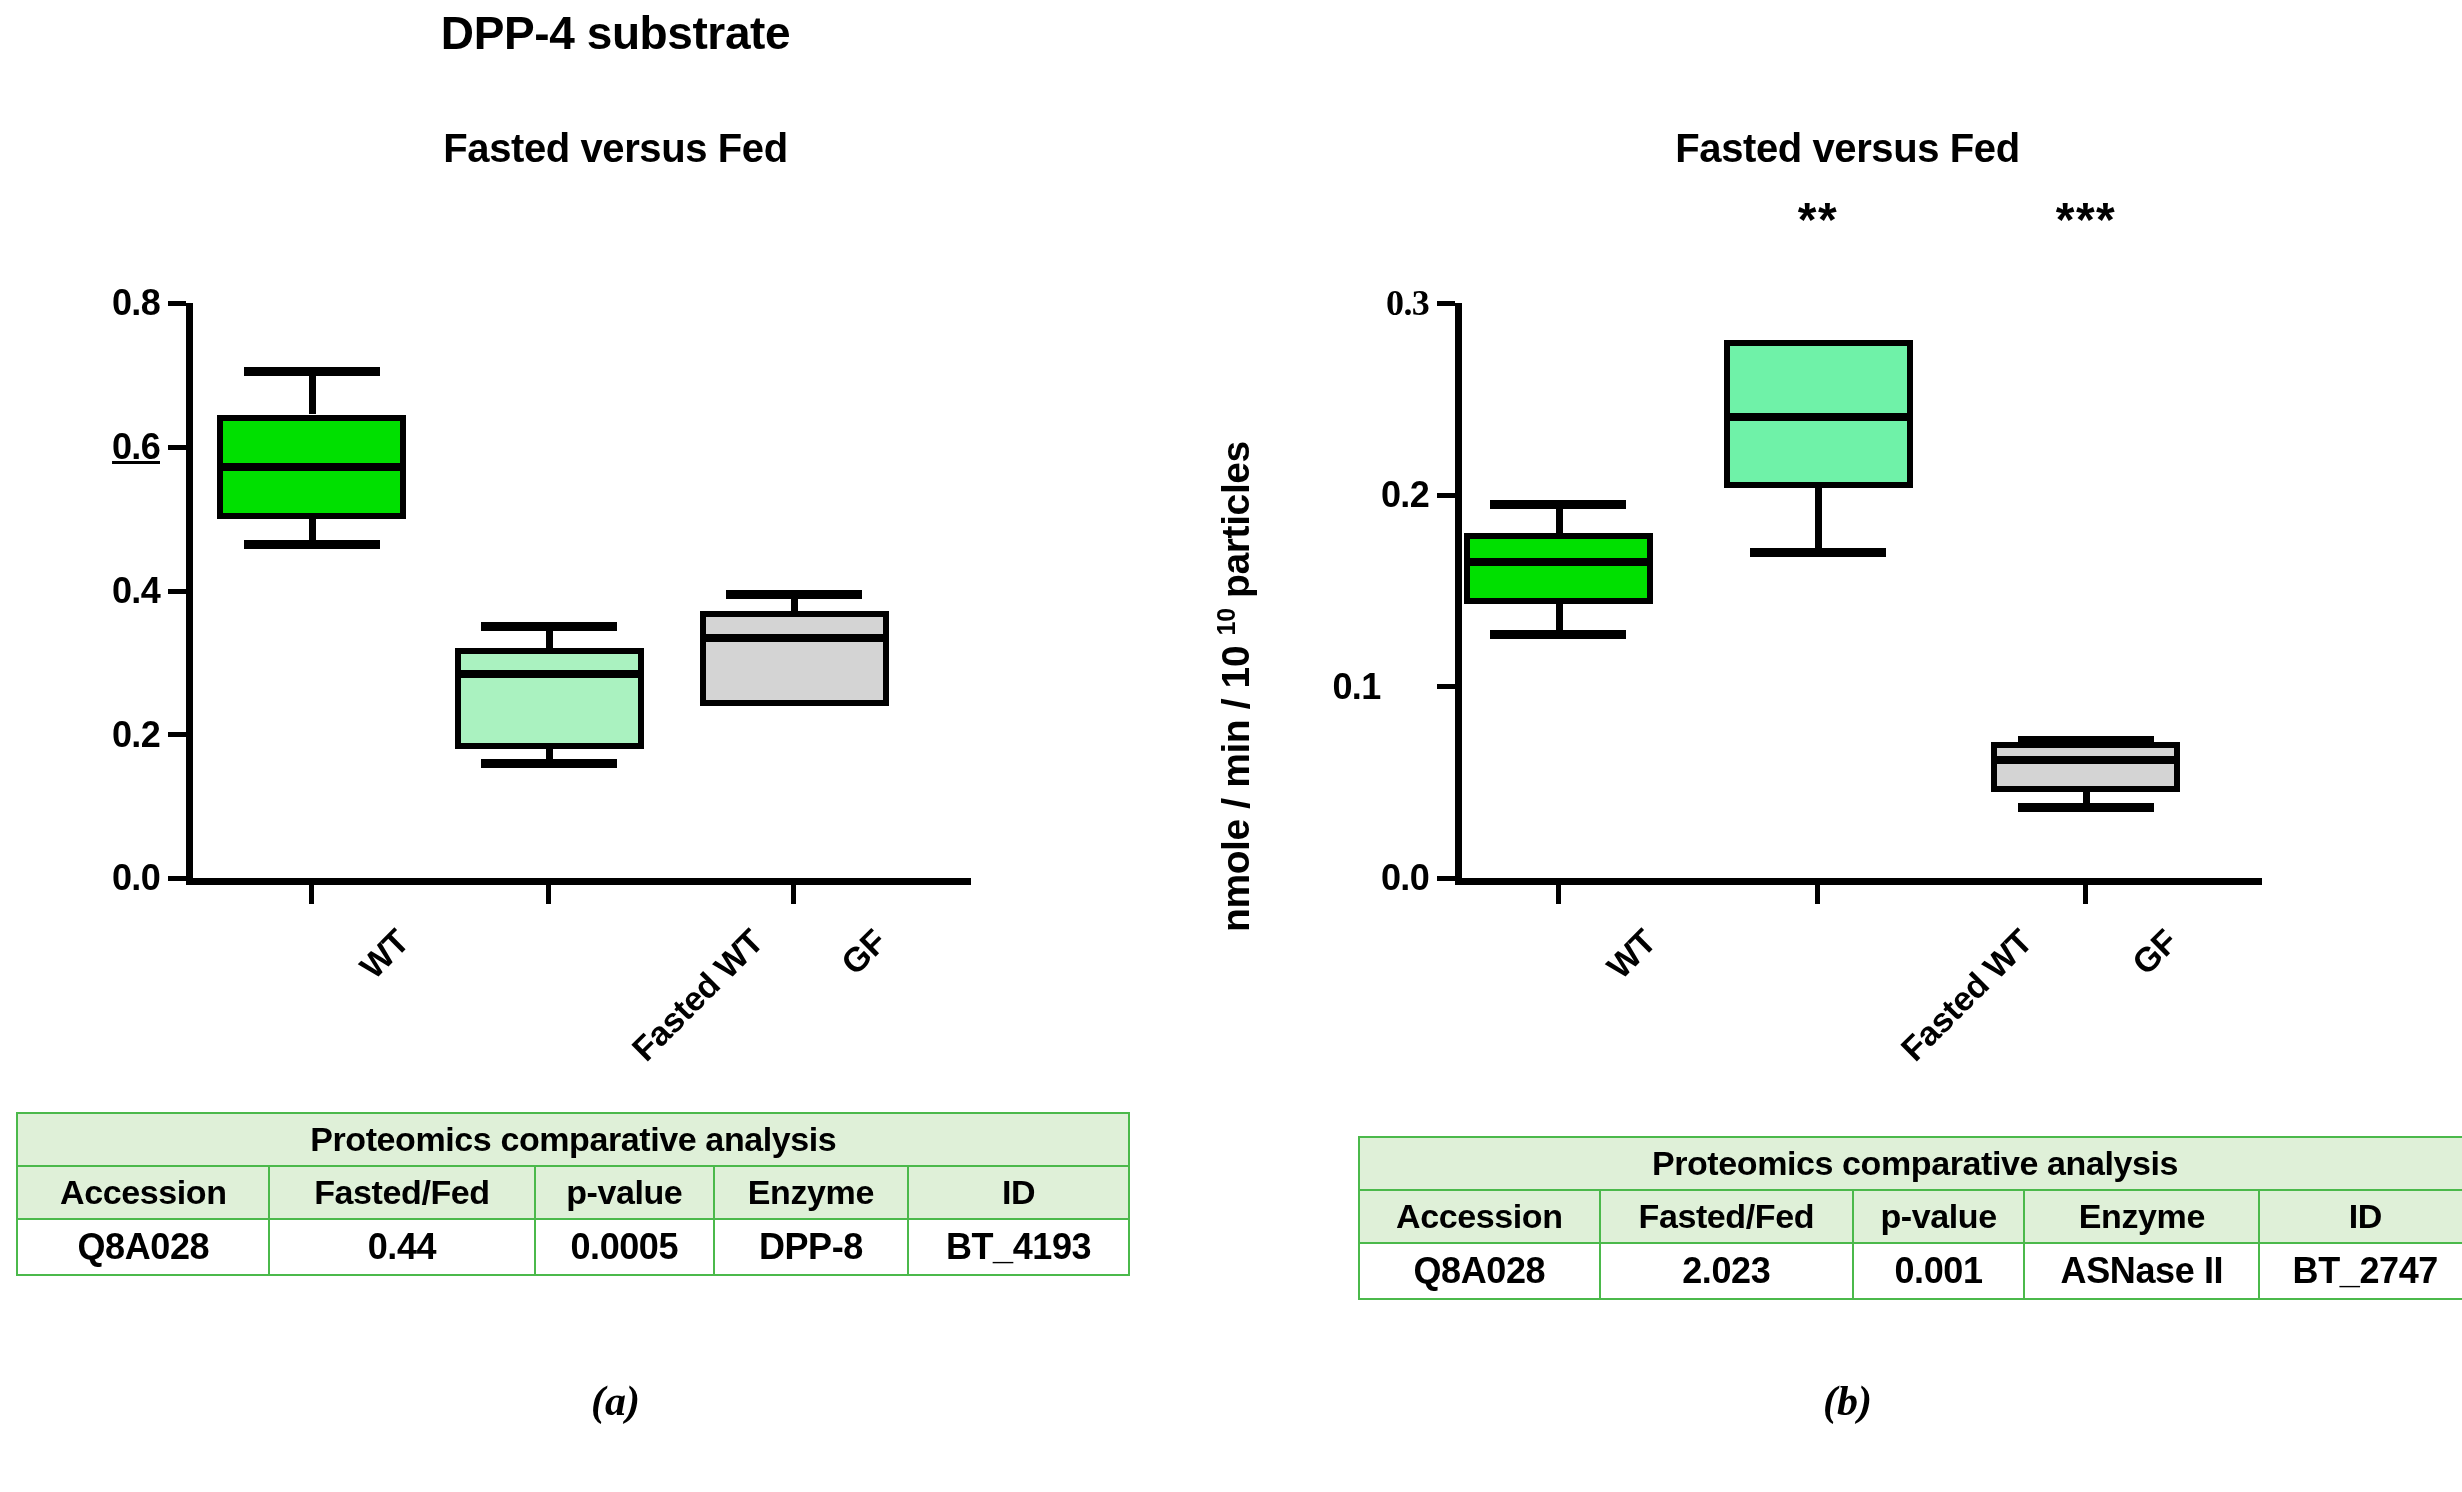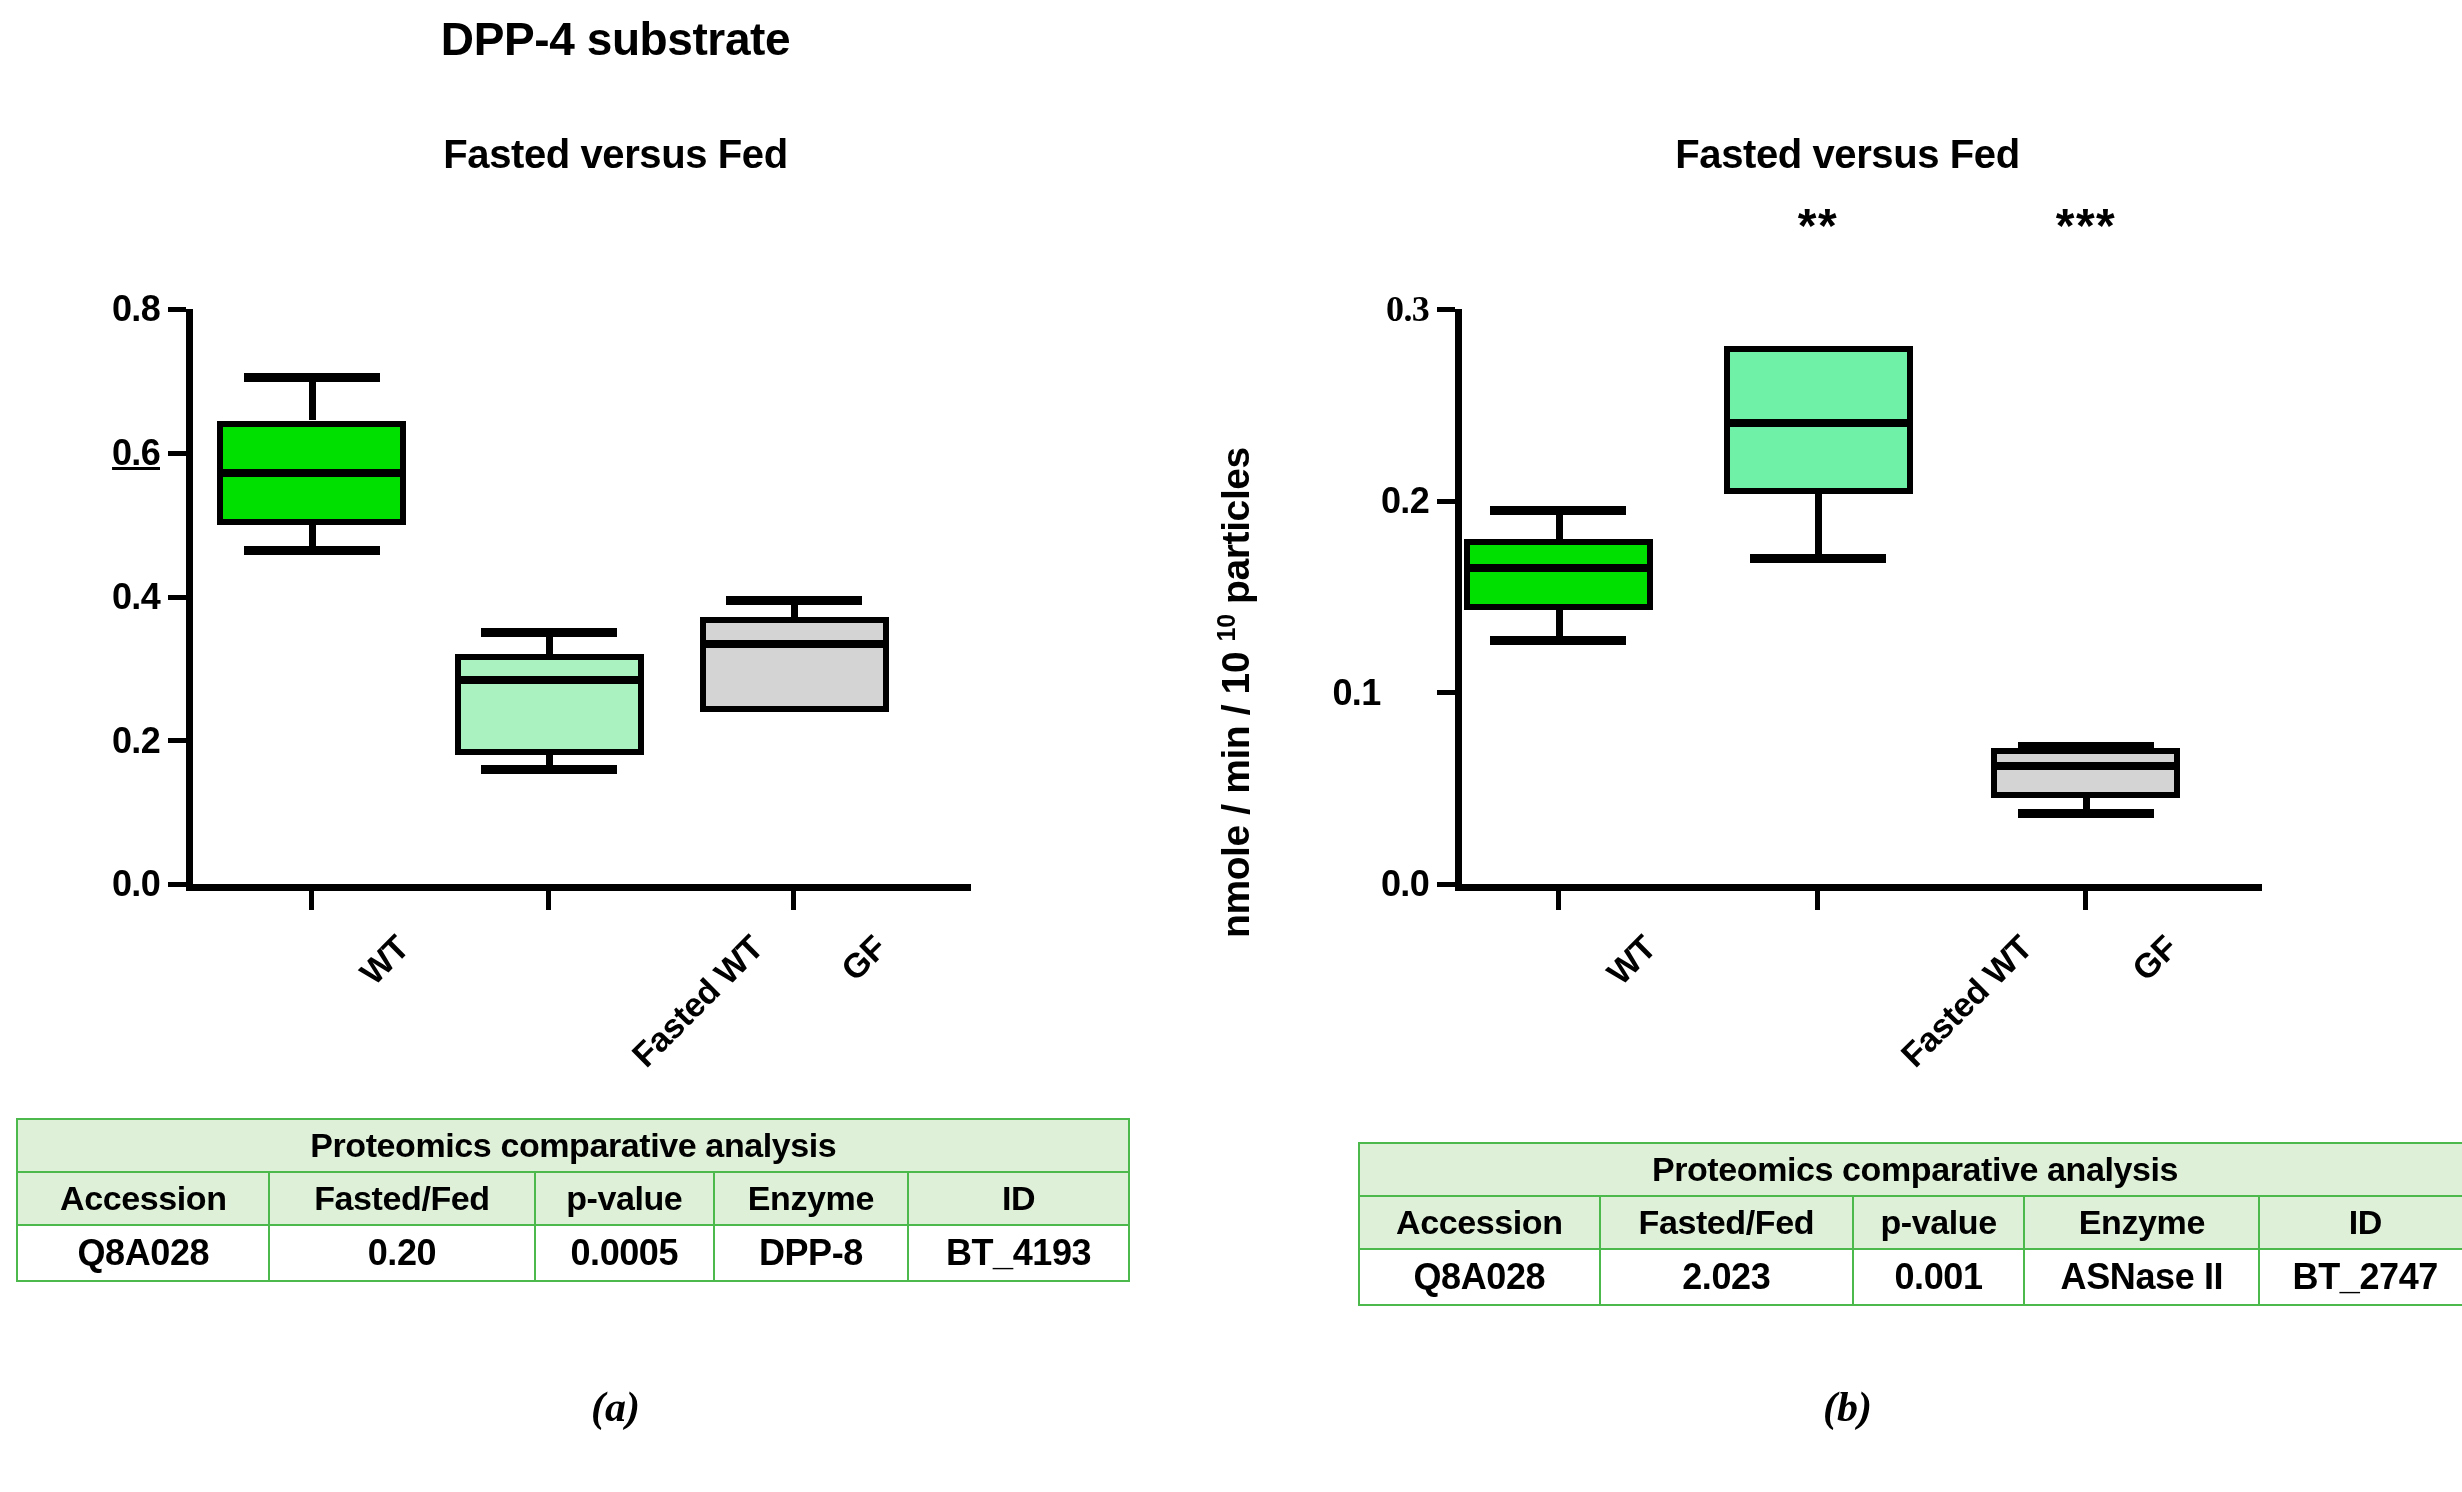--- a/index.html
+++ b/index.html
@@ -1,18 +1,18 @@
 <!DOCTYPE html>
 <html style="font-size:12px"><head>
 <meta charset="utf-8">
 <style>
   html,body{margin:0;padding:0;background:#ffffff;}
   body{width:2462px;height:1493px;font-family:"Liberation Sans",sans-serif;color:#000;}
   .figure{position:relative;width:2462px;height:1493px;}
-  .panel{position:absolute;top:6px;height:1143px;width:1231px;}
+  .panel{position:absolute;top:0;height:1143px;width:1231px;}
   .panel-a{left:0;}
   .panel-b{left:1232px;}
 
   .title-main{position:absolute;width:100%;text-align:center;font-weight:bold;letter-spacing:-0.4px;}
   .title-sub{position:absolute;width:100%;text-align:center;font-weight:bold;letter-spacing:-0.4px;}
 
   .panel-a .title-main{top:6px;font-size:46px;}
   .panel-a .title-sub{top:126px;font-size:40px;}
   .panel-b .title-main{top:0px;font-size:49px;}
   .panel-b .title-sub{top:126px;font-size:40px;}
@@ -109,21 +109,21 @@
       </tr>
       <tr class="colrow">
         <td>Accession</td>
         <td>Fasted/Fed</td>
         <td>p-value</td>
         <td>Enzyme</td>
         <td>ID</td>
       </tr>
       <tr class="datarow">
         <td>Q8A028</td>
-        <td>0.20</td>
+        <td>0.44</td>
         <td>0.0005</td>
         <td>DPP-8</td>
         <td>BT_4193</td>
       </tr>
     </tbody>
       </table>
 
     <div class="caption">(a)</div>
   </div>
 

